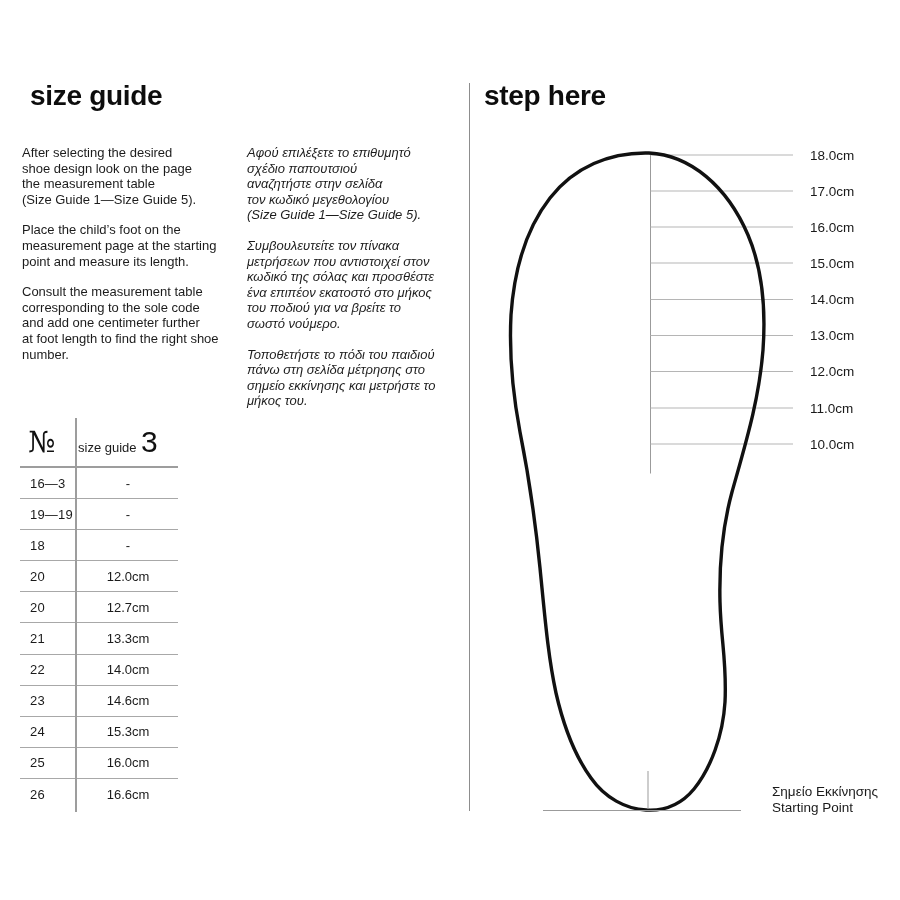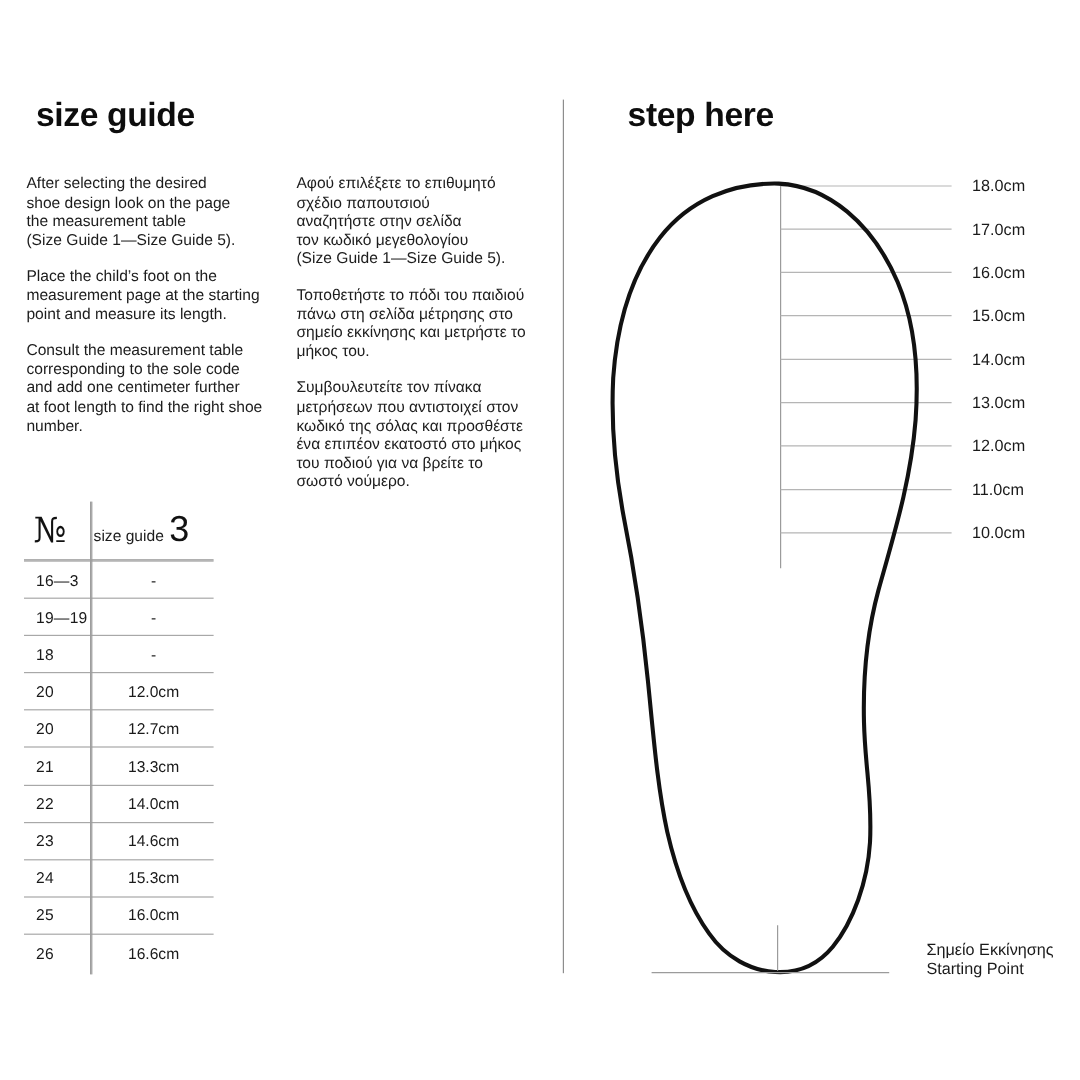--- a/index.html
+++ b/index.html
@@ -5,26 +5,26 @@
   * { margin: 0; padding: 0; box-sizing: border-box; }
   html, body { width: 900px; height: 900px; background: #ffffff; overflow: hidden; }
   body { font-family: "Liberation Sans", sans-serif; color: #1a1a1a; position: relative; }
 
   .heading {
     position: absolute; top: 82px;
     font-size: 28px; font-weight: 700; letter-spacing: -0.3px; line-height: 1;
     color: #0d0d0d;
   }
   #size-guide-title { left: 30px; }
-  #step-here-title { left: 523px; }
+  #step-here-title { left: 484px; }
 
   .col { position: absolute; top: 145px; font-size: 13px; line-height: 15.6px; color: #1c1c1c; }
   .col p { white-space: pre-line; margin-bottom: 15px; }
   #col-en { left: 22px; width: 215px; }
-  #col-el { left: 247px; width: 218px; }
+  #col-el { left: 247px; width: 218px; font-style: italic; }
 
   
   #panel-divider {
     position: absolute; left: 469px; top: 83px; height: 728px; width: 1px;
     background: #8d8d8d;
   }
 
   
   #size-table {
     position: absolute; left: 20px; top: 418px; width: 158px; height: 394px;
@@ -82,30 +82,30 @@
 at foot length to find the right shoe
 number.</p>
 </div>
 
 <div class="col" id="col-el">
   <p>Αφού επιλέξετε το επιθυμητό
 σχέδιο παπουτσιού
 αναζητήστε στην σελίδα
 τον κωδικό μεγεθολογίου
 (Size Guide 1—Size Guide 5).</p>
-  <p>Τοποθετήστε το πόδι του παιδιού
-πάνω στη σελίδα μέτρησης στο
-σημείο εκκίνησης και μετρήστε το
-μήκος του.</p>
   <p>Συμβουλευτείτε τον πίνακα
 μετρήσεων που αντιστοιχεί στον
 κωδικό της σόλας και προσθέστε
 ένα επιπέον εκατοστό στο μήκος
 του ποδιού για να βρείτε το
 σωστό νούμερο.</p>
+  <p>Τοποθετήστε το πόδι του παιδιού
+πάνω στη σελίδα μέτρησης στο
+σημείο εκκίνησης και μετρήστε το
+μήκος του.</p>
 </div>
 
 <div id="size-table">
   <div class="v-double"></div>
   <div class="thead">
     <div class="no-symbol">№</div>
     <div class="head-right"><span class="small">size guide</span>&nbsp;<span class="big">3</span></div>
   </div>
   <div class="h-double"></div>
   <div class="trow">

